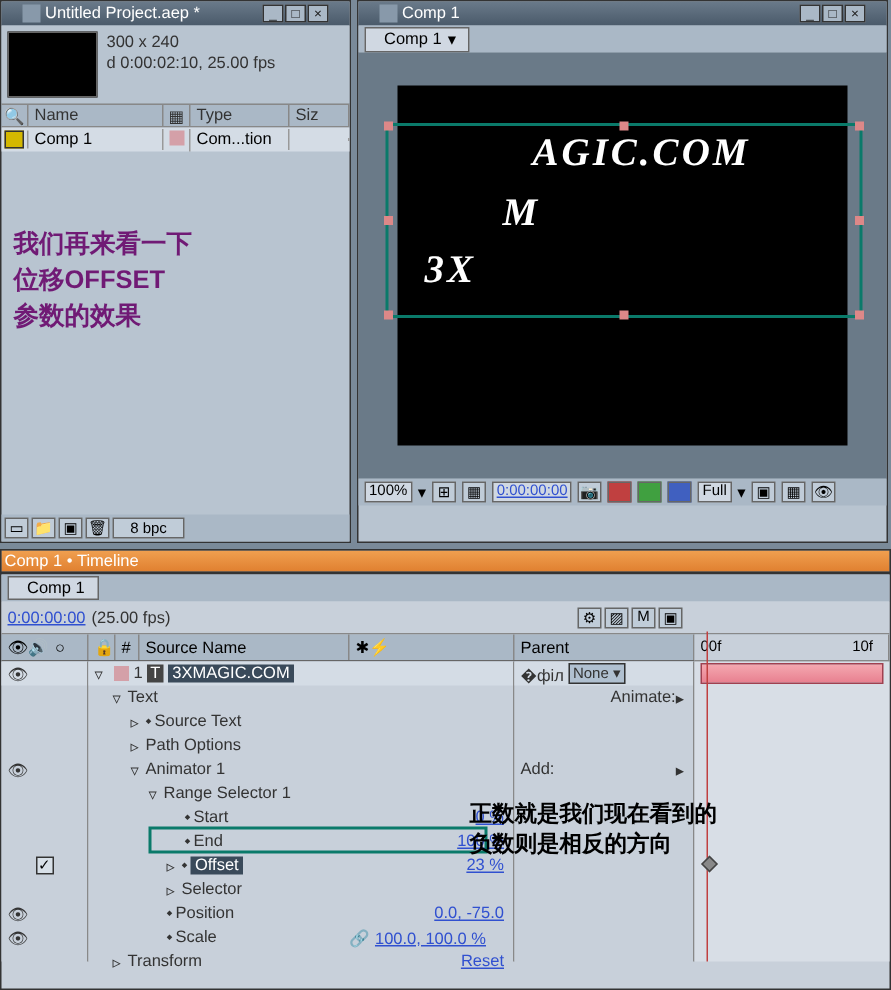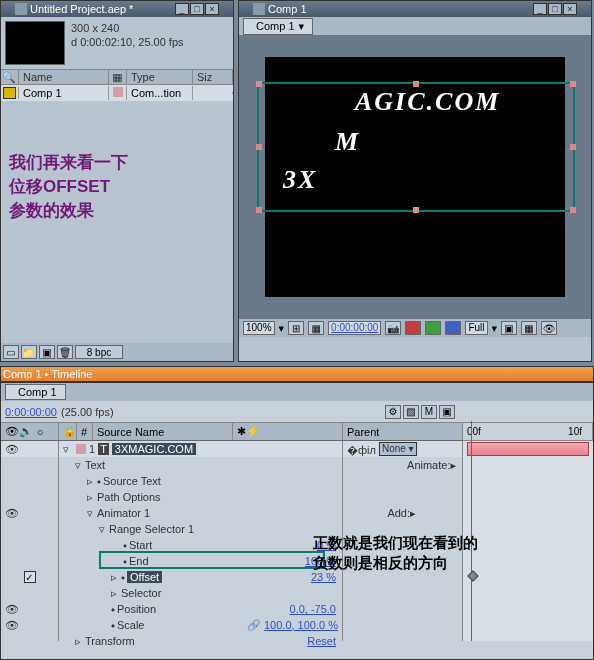--- a/index.html
+++ b/index.html
@@ -298,21 +298,21 @@
       <div class="trow">
           <span style="width:48px"></span>
           <span style="margin-right:2px">⬩</span>
           <span>Position</span>
           <span style="margin-left:auto;margin-right:6px" class="val">0.0, -75.0</span>
         </div>
       <div class="trow">
           <span style="width:48px"></span>
           <span style="margin-right:2px">⬩</span>
           <span>Scale</span>
-          <span style="margin-left:auto;margin-right:4px"><span>🔗</span> <span class="val">100.0, 100.0 %</span></span>
+          <span style="margin-left:auto;margin-right:18px"><span>🔗</span> <span class="val">100.0, 100.0 %</span></span>
         </div>
       <div class="trow">
           <span style="width:12px"></span>
           <span class="arrow">▹</span>
           <span>Transform</span>
           <span style="margin-left:auto;margin-right:6px" class="val">Reset</span>
         </div>
       <div class="offset-box"></div>
     </div>
 
@@ -320,21 +320,21 @@
       <div class="trow layer">
         <span style="margin-right:3px">�філ</span>
         <span class="sel"><span>None</span> ▾</span>
       </div>
       <div class="trow" style="justify-content:flex-end;padding-right:6px">
           <span>Animate:</span> 
           <span>▸</span>
         </div>
       <div class="trow"></div>
         <div class="trow"></div>
-      <div class="trow" style="justify-content:center;padding-right:6px">
+      <div class="trow" style="justify-content:space-between;padding-right:6px">
           <span>Add:</span> 
           <span>▸</span>
         </div>
     </div>
 
     <div class="track">
       <div style="position:relative;height:16px" class="layer">
         <div class="layerbar"></div>
       </div>
       <div class="playhead"></div>

